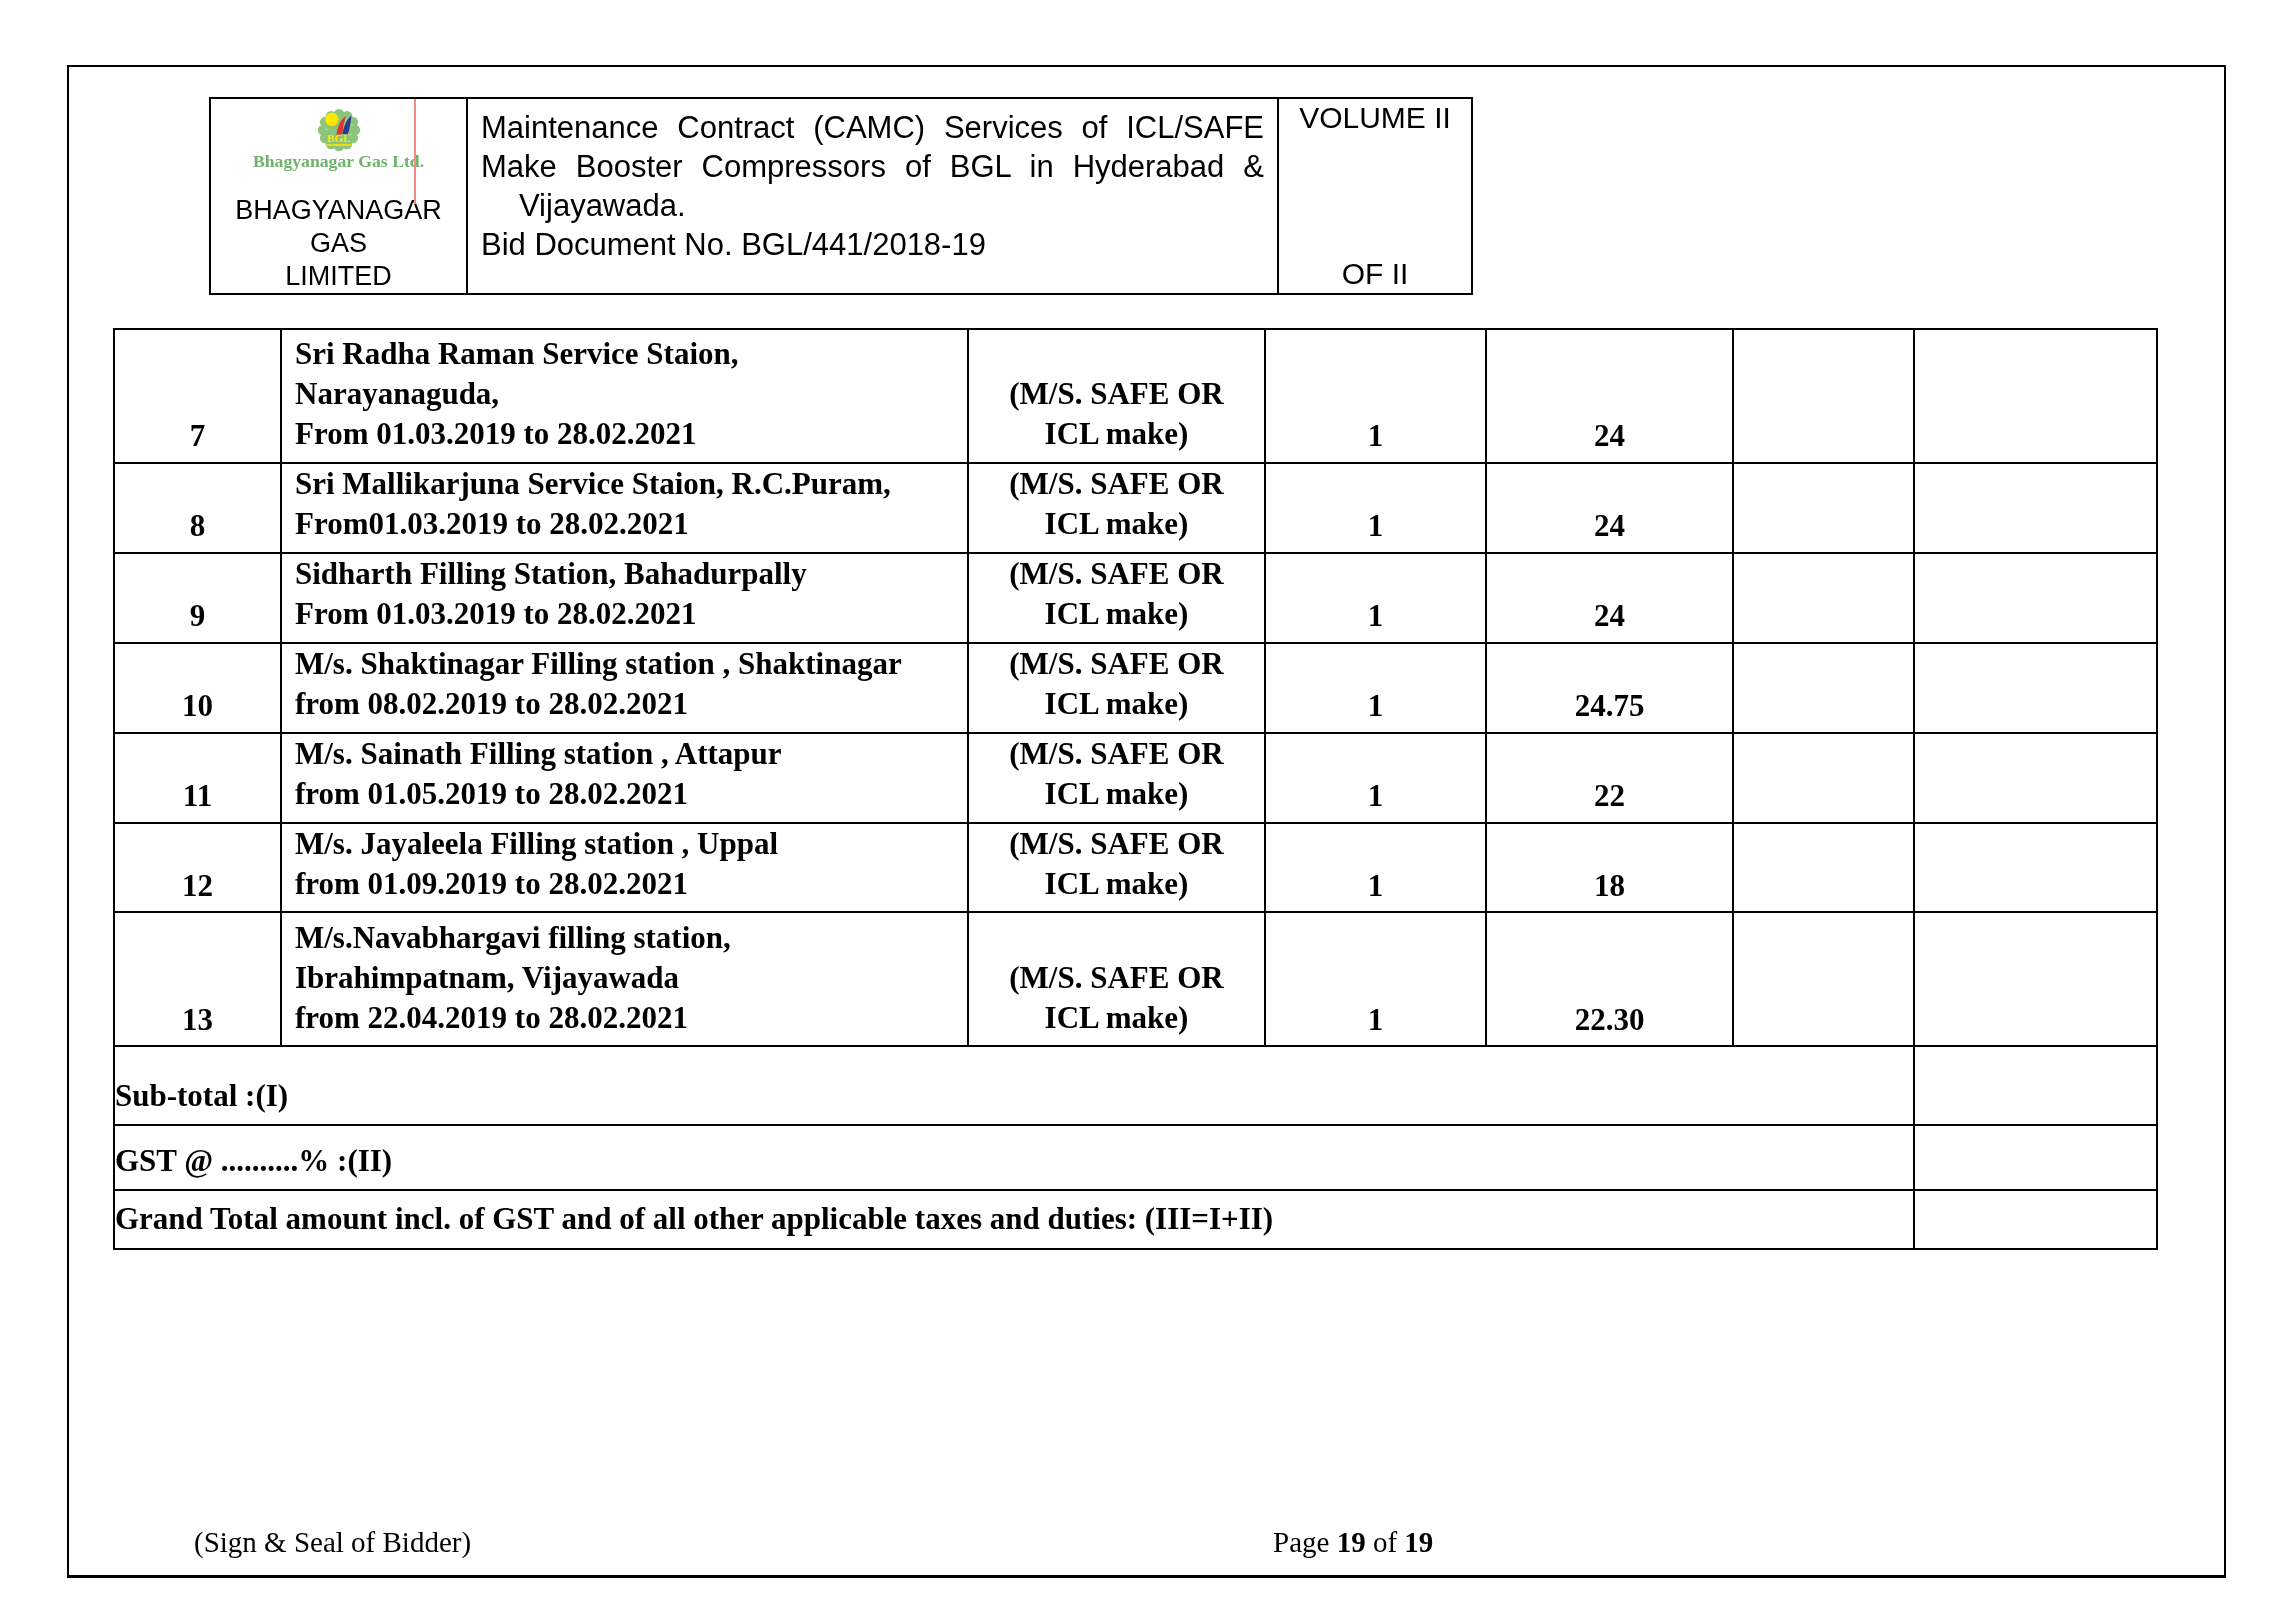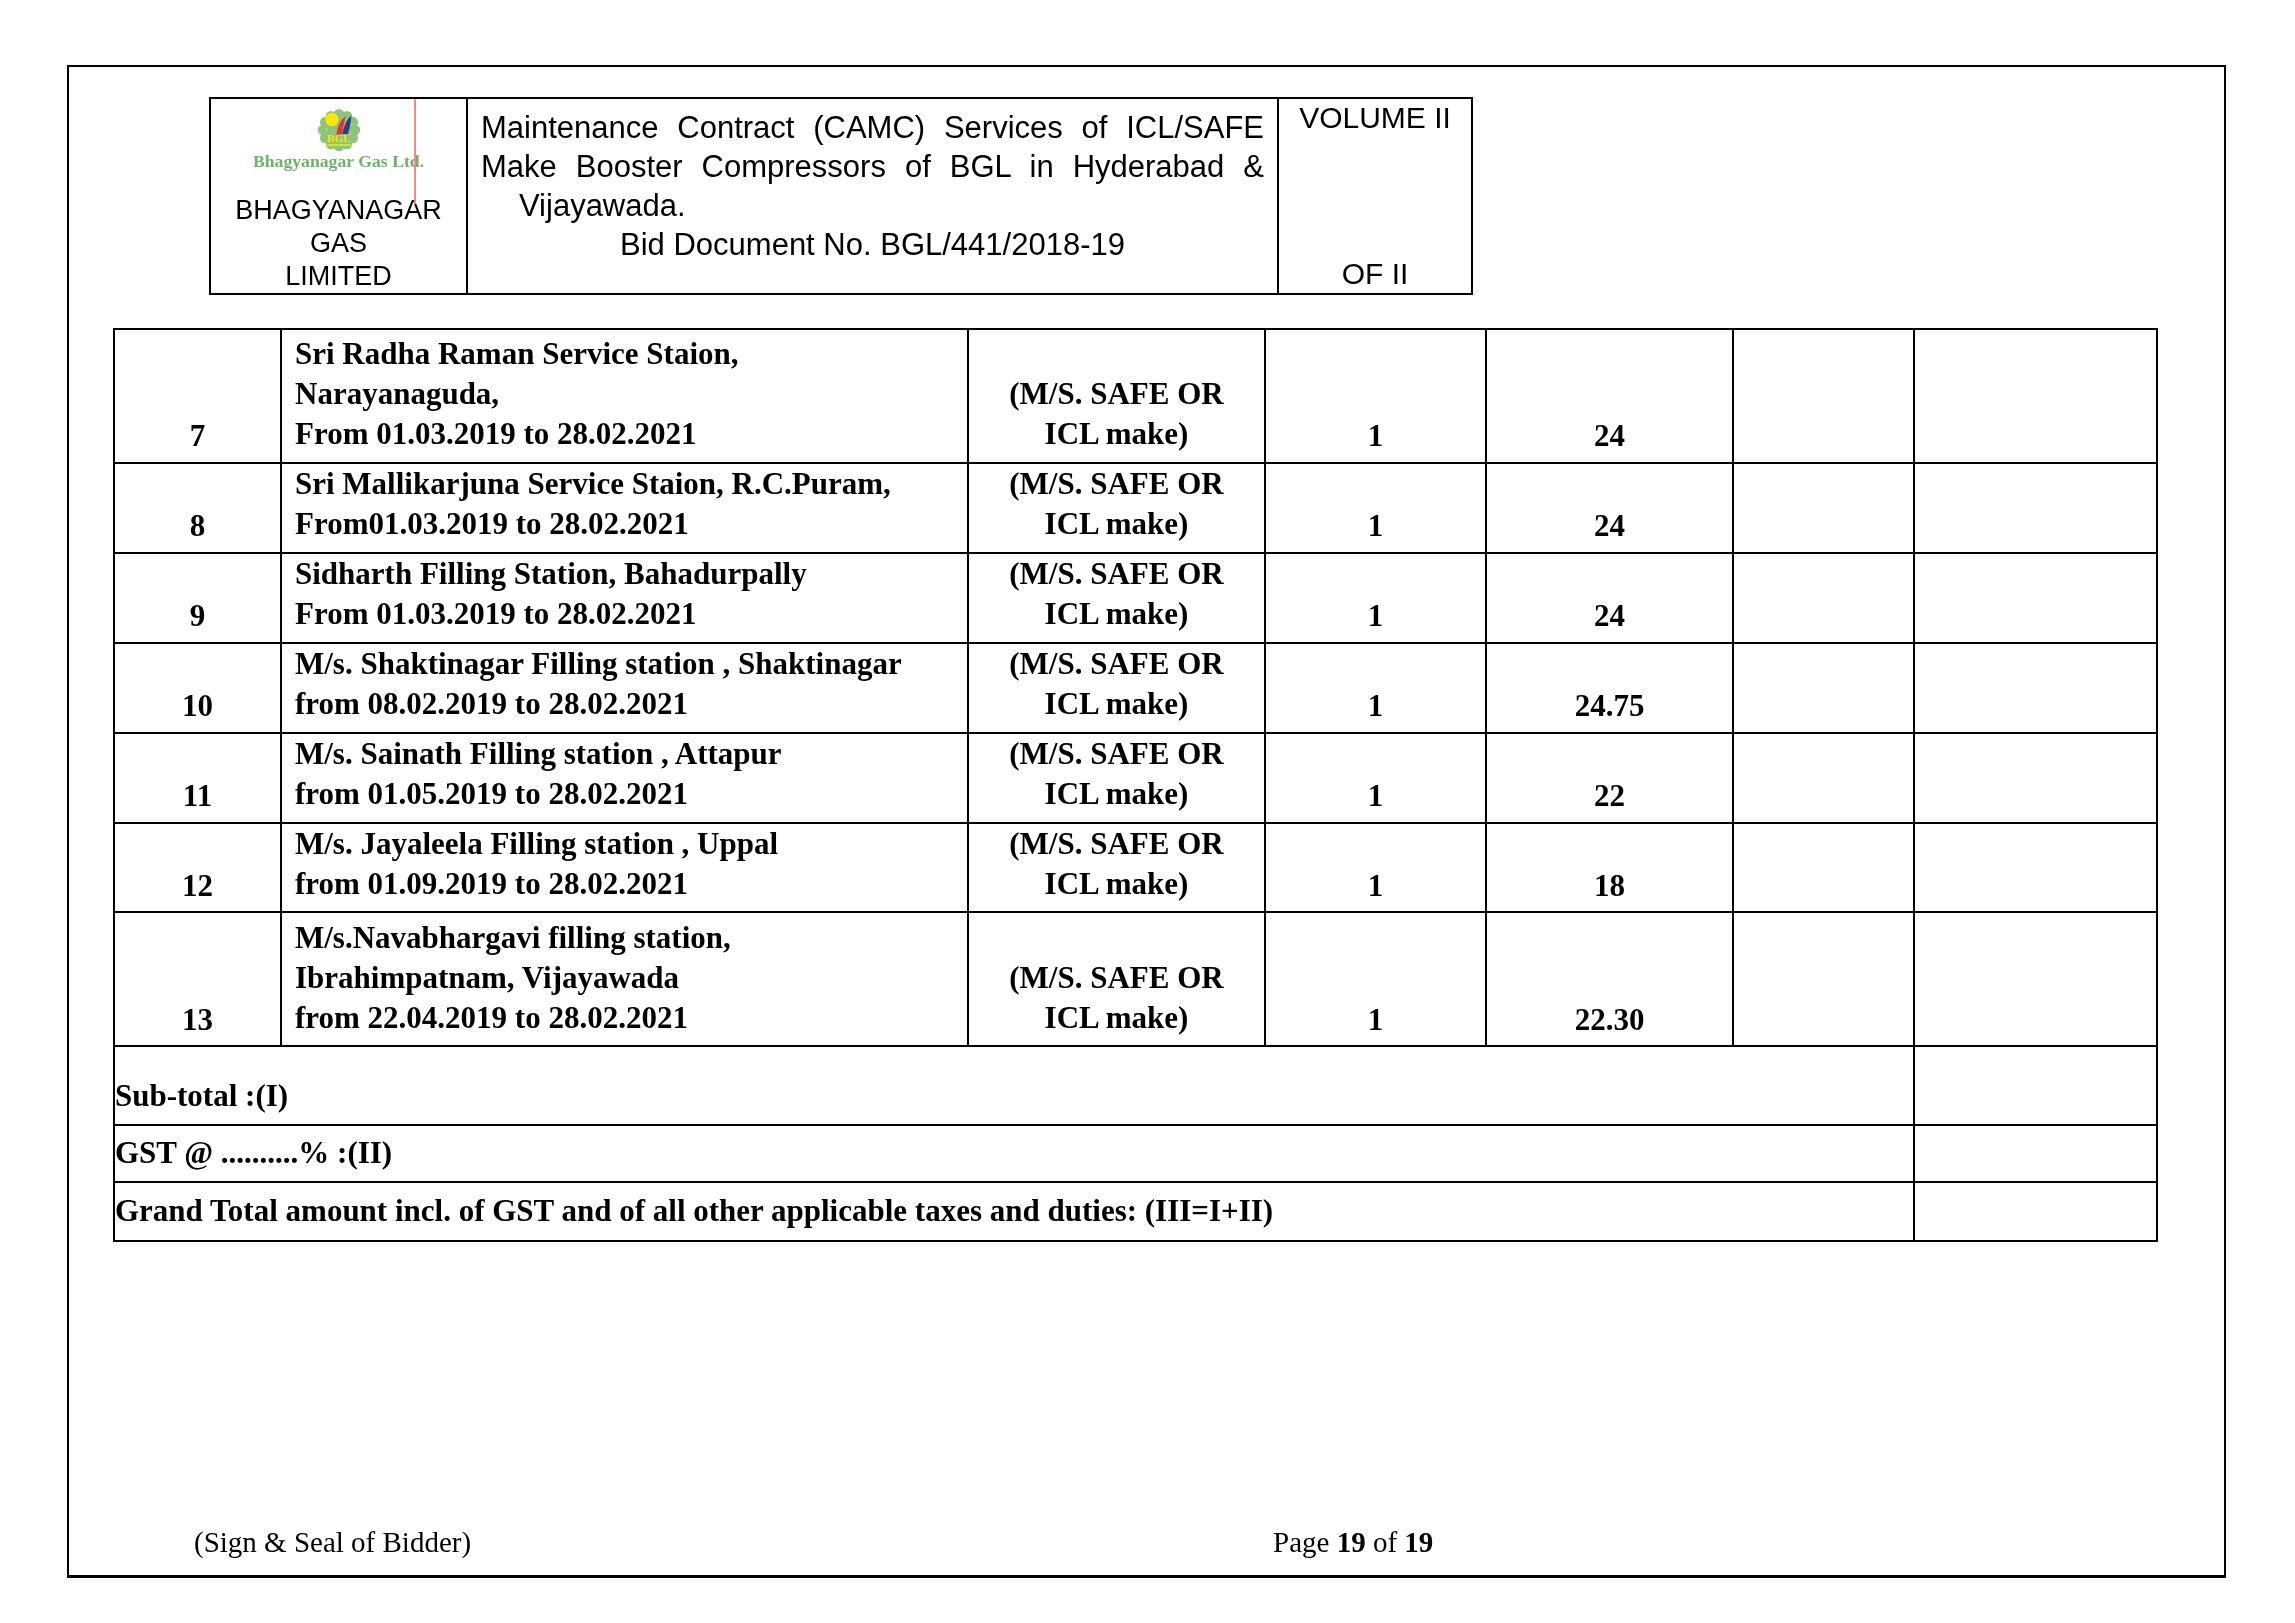--- a/index.html
+++ b/index.html
@@ -24,21 +24,21 @@
   .red-divider { position:absolute; left:203px; top:0; width:2px; height:105px; background:#f28b86; }
   .logo-svg { margin-top:8.5px; display:block; }
   .brand-small {
     font-family:"Liberation Serif", serif; font-weight:bold; font-size:17.7px;
     line-height:18.3px; color:#6db369; margin-top:0px;
   }
   .company { font-size:27px; line-height:33px; text-align:center; margin-top:24px; color:#000; }
   .title-cell { flex:1 1 auto; box-sizing:border-box; border-right:2px solid #000; padding:8.5px 13px 0 13px; }
   .title-line { font-size:31px; line-height:39px; text-align:justify; text-align-last:justify; color:#000; }
   .title-line.left-last { text-align-last:left;margin-left:38px; }
-  .bid-line { font-size:31px; line-height:39px; text-align:center; }
+  .bid-line { font-size:31px; line-height:39px; text-align:left; }
   .volume-cell {
     width:192px; flex:0 0 192px; display:flex; flex-direction:column;
     justify-content:space-between; align-items:center; font-size:30px; line-height:38px; text-align:center;
   }
   
   .main-table {
     position:absolute; left:113px; top:328px; width:2042px;
     border-collapse:collapse; table-layout:fixed;
     font-family:"Liberation Serif", serif; font-weight:bold; font-size:31px; color:#000;
   }
@@ -228,21 +228,21 @@
         </td>
         <td class="c-qty">1</td>
         <td class="c-months">22.30</td>
         <td class="c-e1"></td>
         <td class="c-e2"></td>
       </tr>
       <tr id="row-subtotal" style="height:79px">
       <td class="row-label" colspan="6">Sub-total :(I)</td>
       <td></td>
     </tr>
-    <tr style="height:57px">
+    <tr style="height:65px">
       <td class="row-label" colspan="6">GST @ ..........% :(II)</td>
       <td></td>
     </tr>
     <tr class="grand" style="height:59px">
       <td class="row-label" colspan="6">Grand Total amount incl. of GST and of all other applicable taxes and duties: (III=I+II)</td>
       <td></td>
     </tr>
   </tbody>
 </table>
 

